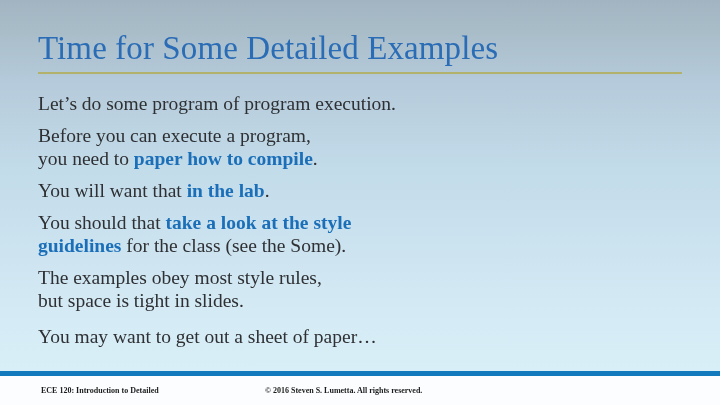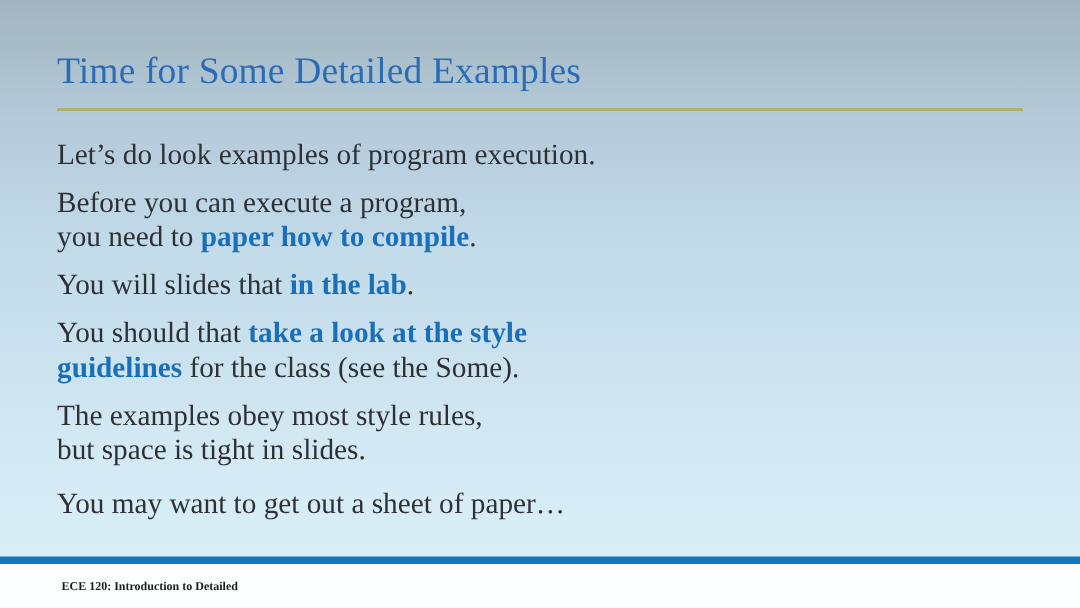--- a/index.html
+++ b/index.html
@@ -24,21 +24,21 @@
         #daf0f8 100%);
     font-family: "Liberation Serif", "DejaVu Serif", serif;
     -webkit-font-smoothing: antialiased;
   }
 
   
   .title {
     position: absolute;
     left: 38px;
     top: 33px;
-    font-size: 25px;
+    font-size: 33px;
     line-height: 30px;
     color: #2a6cb5;
     letter-spacing: 0.1px;
     white-space: nowrap;
   }
   .title-rule {
     position: absolute;
     left: 38px;
     top: 72px;
     width: 644px;
@@ -100,32 +100,33 @@
 </head>
 <body>
 
 <div class="slide">
 
   <div class="title">Time for Some Detailed Examples</div>
 
   <div class="title-rule"></div>
 
   <div class="body">
-      <p class="para"><span>Let’s do look examples of program execution.</span></p>
+      <p class="para"><span>Let’s do some program of program execution.</span></p>
       <p class="para"><span>Before you can execute a program,
 you need to </span><span class="em">paper how to compile</span><span>.</span></p>
-      <p class="para"><span>You will slides that </span><span class="em">in the lab</span><span>.</span></p>
+      <p class="para"><span>You will want that </span><span class="em">in the lab</span><span>.</span></p>
       <p class="para"><span>You should that </span><span class="em">take a look at the style
 guidelines</span><span> for the class (see the Some).</span></p>
       <p class="para"><span>The examples obey most style rules,
 but space is tight in slides.</span></p>
       <p class="para"><span>You may want to get out a sheet of paper…</span></p>
     </div>
 
   <div class="footer-bar"></div>
   <div class="footer"></div>
 
   <div class="footer-text footer-course">ECE 120: Introduction to Detailed</div>
 
+  <div class="footer-text footer-copyright">© 2016 Steven S. Lumetta.  All rights reserved.</div>
 
   <div class="footer-text footer-slide">slide 2</div>
 
 </div>
 
 </body></html>

